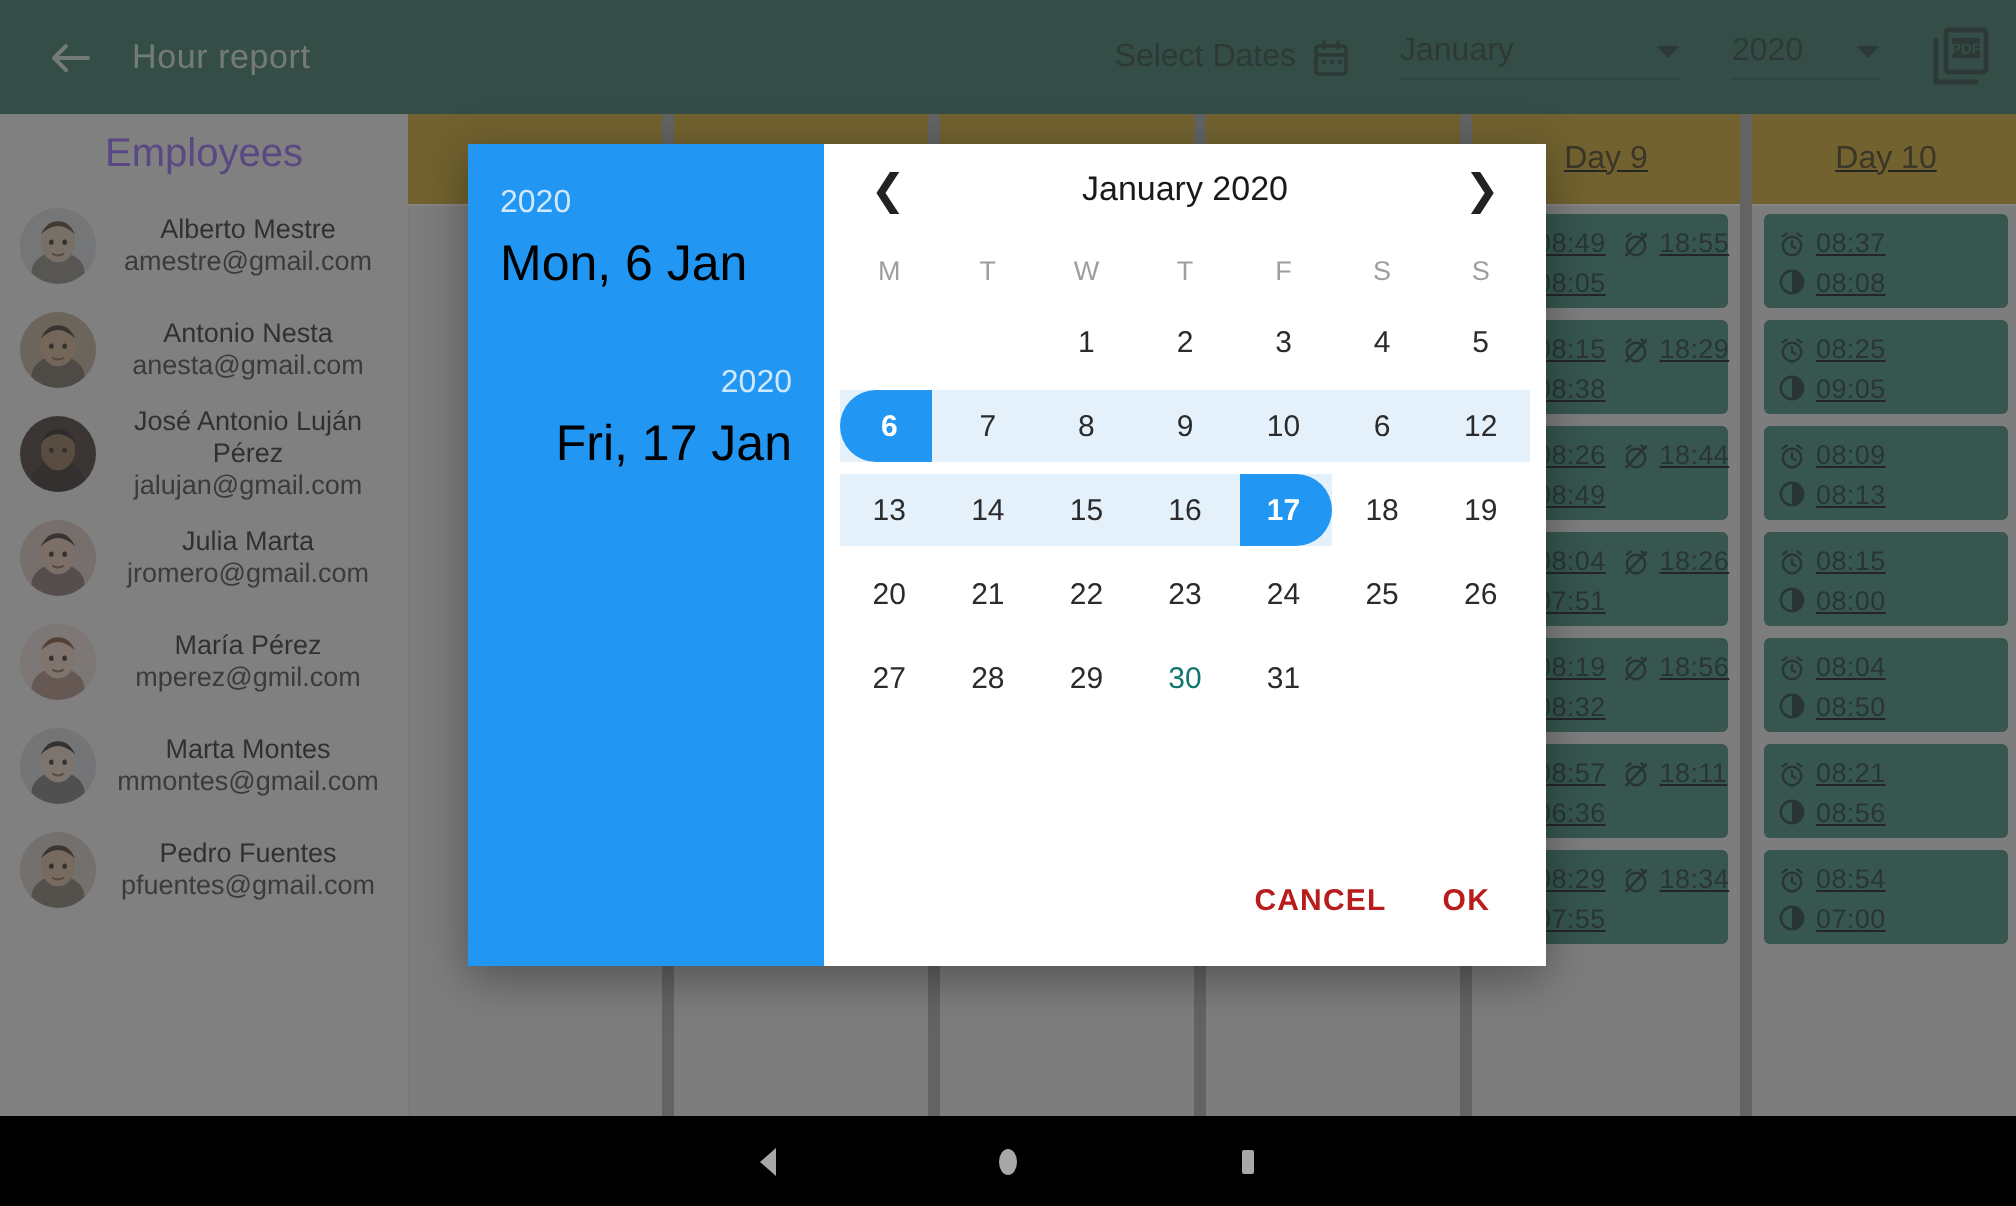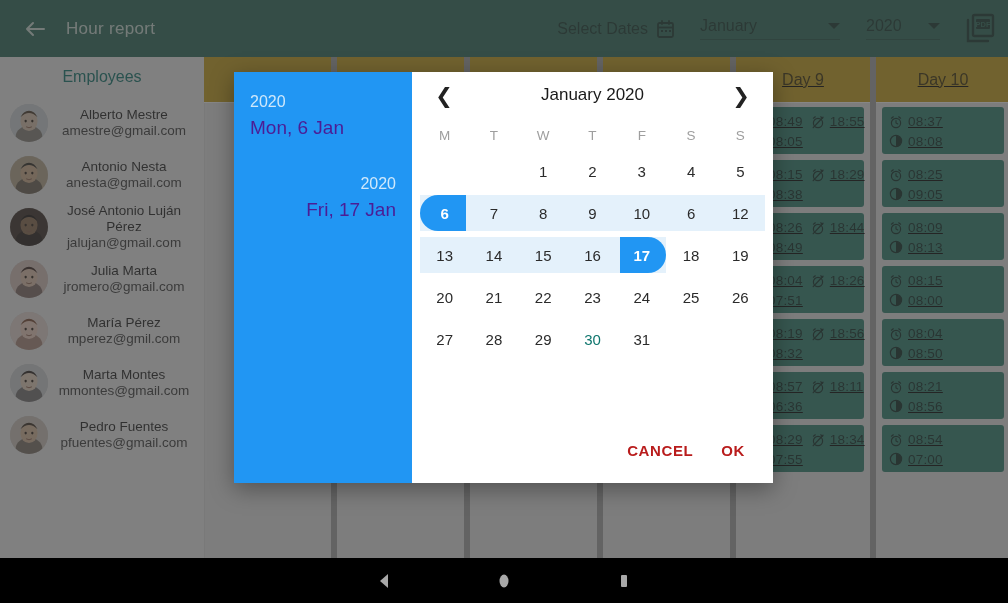--- a/index.html
+++ b/index.html
@@ -29,21 +29,21 @@
   .dd.month .caret{margin-left:auto;}
   .dd.year{width:74px;}
   .dd.year .caret{margin-left:auto;}
   .pdf-btn{margin-left:24px;width:32px;height:34px;position:relative;cursor:pointer;}
 
   
   .sheet{position:absolute;left:0;top:57px;width:1008px;height:501px;background:#e7e7e7;}
   .emp-col{position:absolute;left:0;top:0;width:204px;height:501px;background:#eeeeee;
            border-right:1px solid #dcdcdc;}
   .emp-head{height:40px;display:flex;align-items:center;justify-content:center;
-            font-size:16px;color:#0f766e;background:#eeeeee;}
+            font-size:20px;color:#8b5cf6;background:#eeeeee;}
   .emp-row{height:52px;display:flex;align-items:center;padding:0 8px 0 10px;box-sizing:border-box;}
   .avatar{width:38px;height:38px;border-radius:50%;flex:0 0 auto;overflow:hidden;position:relative;
           background:#cfcfcf;}
   .avatar .face{position:absolute;left:0;top:0;width:100%;height:100%;}
   .emp-txt{flex:1 1 auto;text-align:center;line-height:1.18;padding-left:4px;}
   .emp-name{font-size:13.5px;color:#1e1e1e;}
   .emp-mail{font-size:13.5px;color:#3a3a3a;}
 
   .daycols{position:absolute;left:204px;top:0;right:0;height:501px;display:flex;}
   .daycol{width:133px;flex:0 0 133px;border-right:6px solid #a3a3a3;box-sizing:border-box;text-decoration:underline;}
@@ -60,21 +60,21 @@
 
   
   .scrim{position:absolute;left:0;top:0;width:1008px;height:558px;background:rgba(60,60,60,.62);}
 
   
   .dialog{position:absolute;left:234px;top:72px;width:539px;height:411px;background:#ffffff;
           display:flex;box-shadow:0 6px 22px rgba(0,0,0,.35);overflow:hidden;}
   .dlg-left{width:178px;flex:0 0 178px;background:#2196f3;color:#fff;
             padding:18px 16px 0 16px;box-sizing:border-box;}
   .dl-y{font-size:16px;color:#cfe8fb;line-height:1.5;}
-  .dl-d{font-size:19px;color:#4c1d95;line-height:1.45;}
+  .dl-d{font-size:25px;color:#000000;line-height:1.45;}
   .dl-block.end{text-align:right;margin-top:30px;}
   .dlg-right{flex:1 1 auto;position:relative;}
   .cal-head{height:46px;display:flex;align-items:center;padding:0 18px;box-sizing:border-box;}
   .navbtn{width:28px;height:28px;display:flex;align-items:center;justify-content:center;
           color:#222;font-size:21px;cursor:pointer;line-height:1;}
   .cal-title{flex:1 1 auto;text-align:center;font-size:17px;color:#1a1a1a;}
   .dows{display:flex;padding:4px 8px 0 8px;}
   .dow{flex:1 1 0;text-align:center;font-size:13.5px;color:#9e9e9e;height:28px;line-height:28px;}
   .weeks{padding:0 8px;}
   .wk{display:flex;height:42px;position:relative;}

